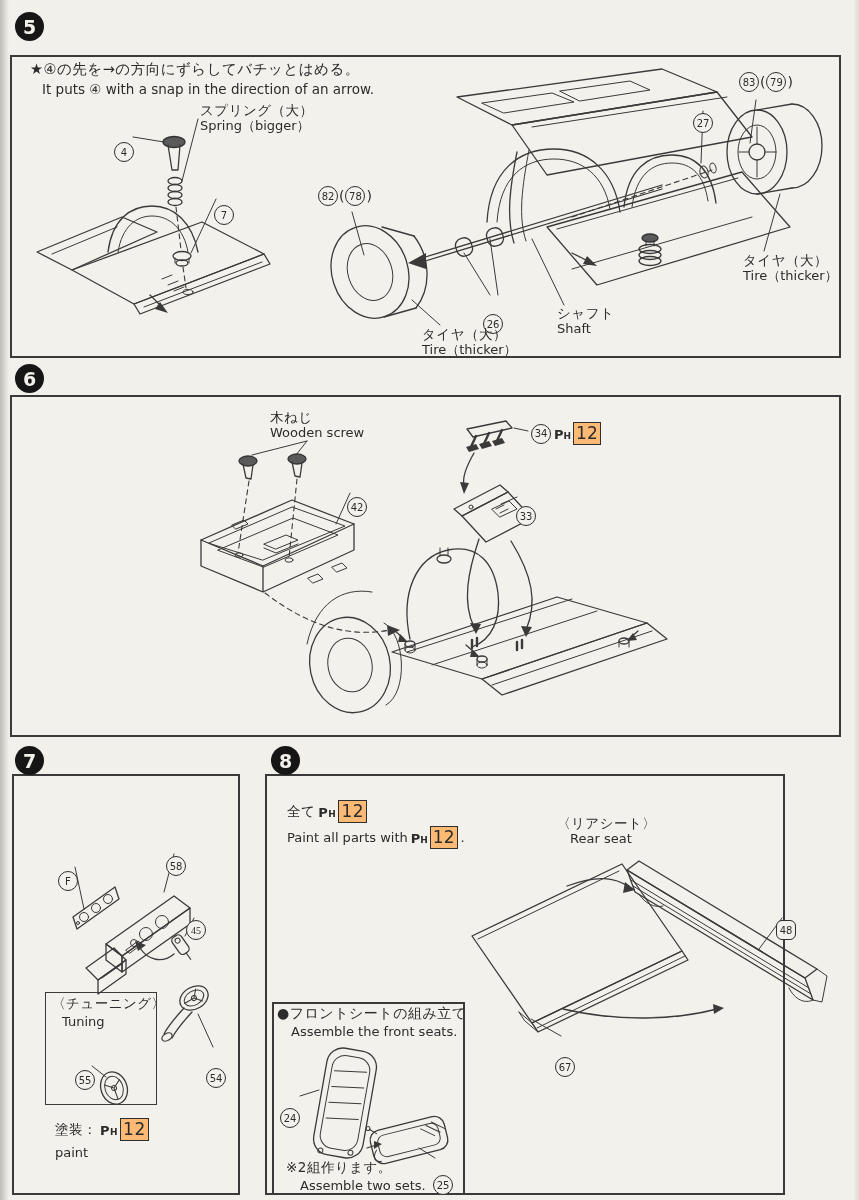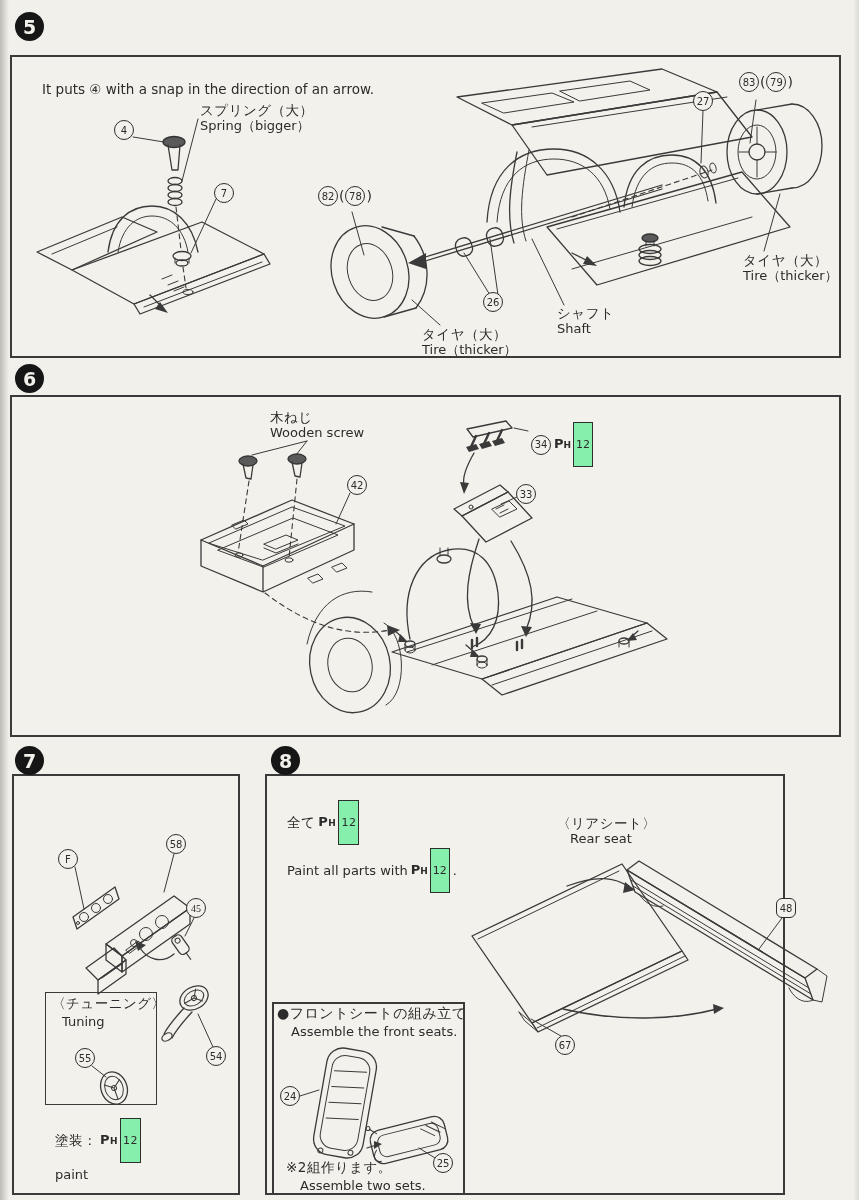--- a/index.html
+++ b/index.html
@@ -11,29 +11,29 @@
         background:linear-gradient(to left,rgba(120,118,112,.18),rgba(120,118,112,0));}
   .panel{position:absolute;border:2px solid #3a3a3a;background:#f3f1eb;box-sizing:border-box;}
   .badge{position:absolute;width:29px;height:29px;border-radius:50%;background:#161616;
          color:#f2f0ea;display:flex;align-items:center;justify-content:center;
          font-size:19px;font-weight:bold;z-index:5;}
   .lbl{position:absolute;white-space:nowrap;font-size:13px;line-height:15px;z-index:4;}
   .jp{font-size:13.5px;letter-spacing:.5px;}
   .en{font-size:13px;}
   .note1{font-size:14.5px;letter-spacing:.5px;}
   .note2{font-size:13.5px;}
-  .co{position:absolute;z-index:4;}
+  .co{position:absolute;z-index:4;margin-top:22px;}
   .corow{position:absolute;display:flex;align-items:center;z-index:4;}
   .cc{display:inline-flex;width:20px;height:20px;border:1.6px solid #2e2e2e;border-radius:50%;
       align-items:center;justify-content:center;font-size:10px;background:#f3f1eb;box-sizing:border-box;}
   .paren{font-size:14px;padding:0 1px;}
   .pcode{display:inline-flex;align-items:baseline;margin:0 3px;}
   .pc-p{font-size:13px;font-weight:bold;}
   .pc-h{font-size:9px;font-weight:bold;}
-  .pc-n{font-size:11px;border:1.2px solid #2e2e2e;padding:15px 2px;margin-left:2px;line-height:13px;background:#86efac;}
+  .pc-n{font-size:17px;border:1.2px solid #2e2e2e;padding:4px 2px;margin-left:2px;line-height:13px;background:#fdba74;}
   .inbox{position:absolute;border:2px solid #3a3a3a;background:transparent;box-sizing:border-box;z-index:3;}
   .row{display:flex;align-items:center;}
   svg{position:absolute;left:0;top:0;z-index:1;}
   svg *{stroke:#3a3a3a;fill:none;stroke-width:1.3;stroke-linejoin:round;stroke-linecap:round;}
   svg .thin{stroke-width:1;}
   svg .dash{stroke-dasharray:5 4;stroke-width:1.1;}
   svg .fill{fill:#3a3a3a;stroke:none;}
   svg .dark{fill:#5a5a5a;stroke:#333;}
   svg .w2{stroke-width:2.4;}
 </style>
@@ -123,20 +123,21 @@
         <path d="M402,179 C418,200 420,230 404,251"></path>
         <path d="M340,155 L352,198" class="thin"></path>
         <path d="M478,238 L452,196 M486,238 L478,182" class="thin"></path>
         <path d="M552,248 L520,182" class="thin"></path>
         <path d="M428,268 L400,243" class="thin"></path>
         <path d="M752,194 L768,137" class="thin"></path>
         <path d="M744,43 L738,86" class="thin"></path>
         <path d="M691,54 L689,106" class="thin"></path>
       </g>
     </svg>
+    <div class="lbl note1" style="left:18px;top:5px;">★④の先を→の方向にずらしてバチッとはめる。</div>
     <div class="lbl note2" style="left:30px;top:25px;">It puts ④ with a snap in the direction of an arrow.</div>
     <span class="co cc" style="left:102px;top:63px;">4</span>
     <div class="lbl" style="left:188px;top:46px;">
       <div class="jp">スプリング（大）</div>
       <div class="en">Spring（bigger）</div>
     </div>
     <span class="co cc" style="left:202px;top:126px;">7</span>
     <div class="corow" style="left:306px;top:129px;">
       <span class="cc">82</span>
       <span class="paren">(</span>

